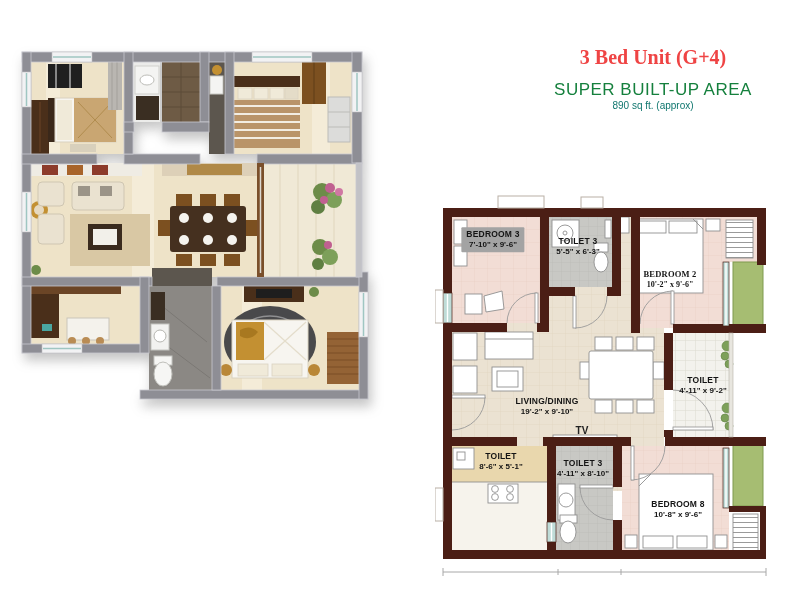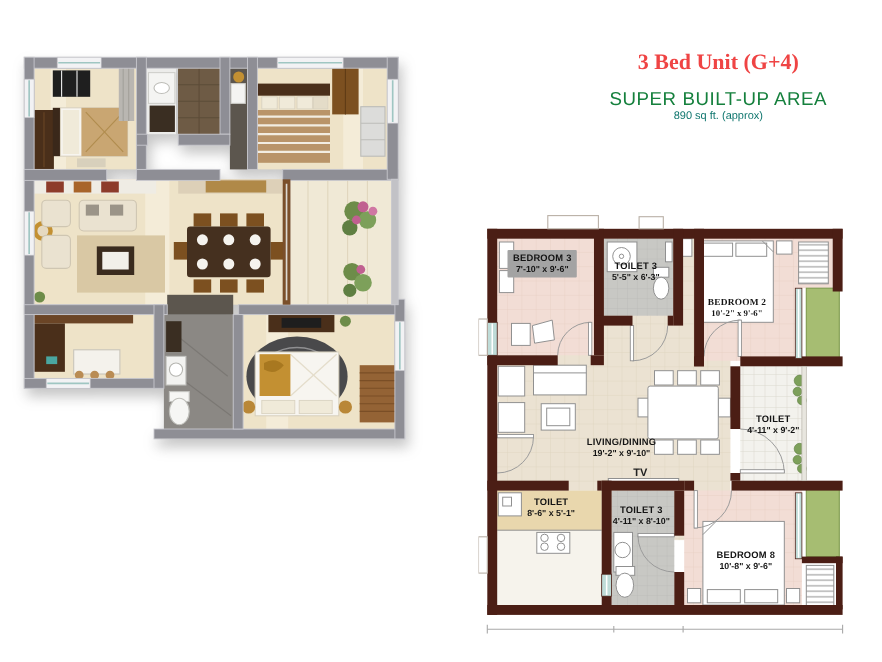--- a/index.html
+++ b/index.html
@@ -476,21 +476,21 @@
         <span class="rdims">5'-5" x 6'-3"</span>
       </div>
       <div class="rlabel" style="left:235px;top:90px;font-family:Liberation Serif, serif;">
         <span class="rname">BEDROOM 2</span>
         <span class="rdims">10'-2" x 9'-6"</span>
       </div>
       <div class="rlabel" style="left:268px;top:196px;">
         <span class="rname">TOILET</span>
         <span class="rdims">4'-11" x 9'-2"</span>
       </div>
-      <div class="rlabel" style="left:130px;top:217px;text-align:center;">
+      <div class="rlabel" style="left:112px;top:217px;text-align:center;">
         <span class="rname">LIVING/DINING</span>
         <span class="rdims">19'-2" x 9'-10"</span>
       </div>
       <div class="rlabel" style="left:66px;top:272px;">
         <span class="rname">TOILET</span>
         <span class="rdims">8'-6" x 5'-1"</span>
       </div>
       <div class="rlabel" style="left:148px;top:279px;">
         <span class="rname">TOILET 3</span>
         <span class="rdims">4'-11" x 8'-10"</span>

